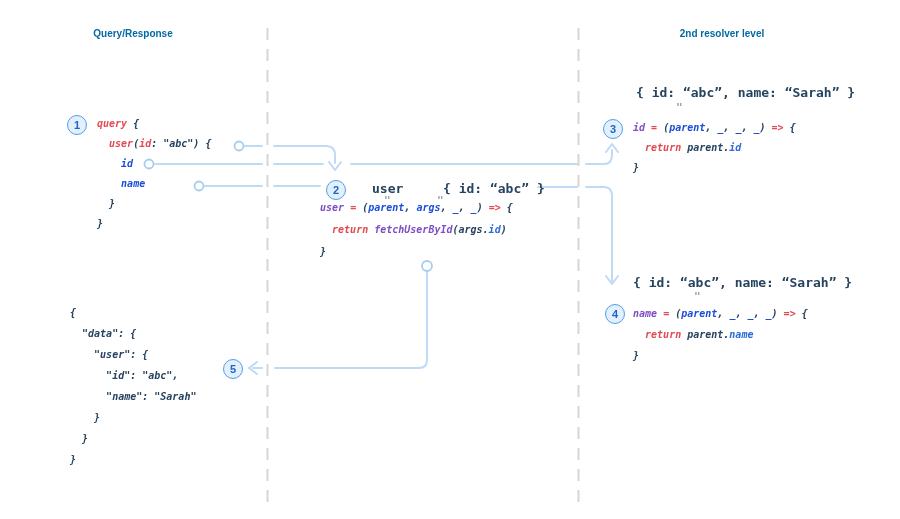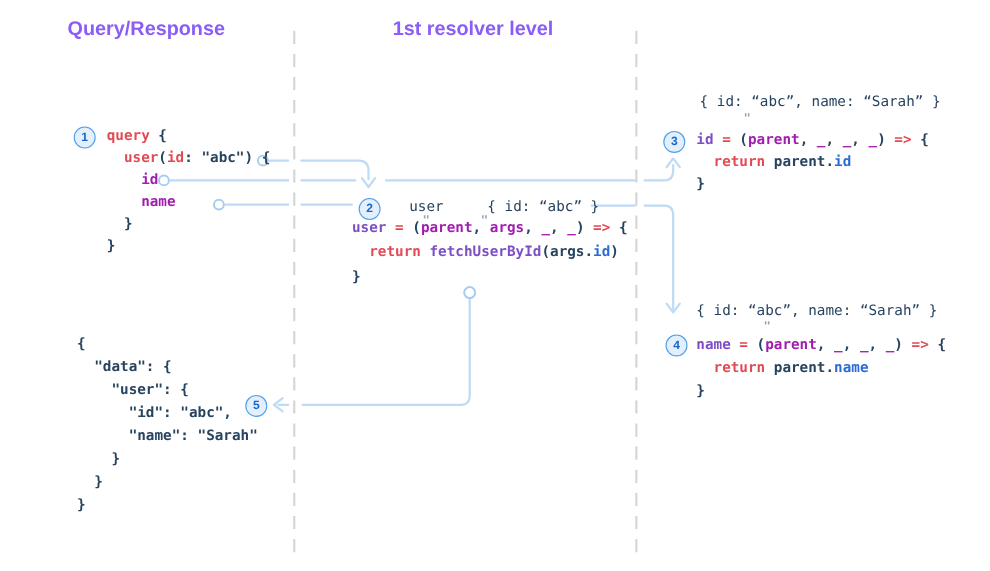--- a/index.html
+++ b/index.html
@@ -1,46 +1,46 @@
 <!DOCTYPE html>
 <html><head>
 <meta charset="utf-8">
 <style>
   html,body{margin:0;padding:0;background:#fff;}
   .canvas{position:relative;width:900px;height:519px;background:#ffffff;overflow:hidden;
           font-family:"DejaVu Sans Mono","Liberation Mono",monospace;}
-  .col-header{position:absolute;top:16px;width:170px;text-align:center;
+  .col-header{position:absolute;top:28px;width:170px;text-align:center;
               font-family:"Liberation Sans","DejaVu Sans",sans-serif;
-              font-weight:bold;font-size:18px;color:#8b5cf6;}
+              font-weight:bold;font-size:10px;color:#0369a1;}
   .svg-overlay{position:absolute;left:0;top:0;}
   .step{position:absolute;width:20px;height:20px;border-radius:50%;
         border:1.5px solid #4f9fe8;background:#e3effc;color:#1a66c6;
         font-family:"Liberation Sans","DejaVu Sans",sans-serif;
         font-weight:bold;font-size:11px;display:flex;align-items:center;justify-content:center;
         box-sizing:border-box;}
-  .code{position:absolute;font-size:13px;font-weight:600;color:#26435f;white-space:pre;}
+  .code{position:absolute;font-size:10px;font-weight:600;color:#26435f;white-space:pre;font-style:italic;}
   .code .code-line{white-space:pre;}
   .lh20 .code-line{line-height:20px;height:20px;}
   .lh21 .code-line{line-height:21px;height:21px;}
   .lh22 .code-line{line-height:22px;height:22px;}
   .tok-red{color:#e14b54;}
-  .tok-orange{color:#a21caf;}
+  .tok-orange{color:#1d4ed8;}
   .tok-purple{color:#7d4ec4;}
   .tok-blue{color:#2b6bd3;}
   .tok-dark{color:#26435f;}
   .ditto{position:absolute;font-size:11px;font-weight:600;color:#9aa3ab;line-height:10px;}
-  .val{position:absolute;font-size:13px;font-weight:400;color:#26435f;white-space:pre;line-height:16px;text-align:right;}
+  .val{position:absolute;font-size:13px;font-weight:700;color:#26435f;white-space:pre;line-height:16px;text-align:right;}
 </style>
 </head>
 <body>
 
 <div class="canvas">
 
   <div class="col-header" style="left:48px;">Query/Response</div>
-  <div class="col-header" style="left:345px;">1st resolver level</div>
+  <div class="col-header" style="left:637px;">2nd resolver level</div>
 
   <svg class="svg-overlay" width="900" height="519" viewBox="0 0 900 519">
     <g stroke="#d6d6d6" stroke-width="2">
       <line x1="267.5" y1="28" x2="267.5" y2="506" stroke-dasharray="12 9"></line>
       <line x1="578.5" y1="28" x2="578.5" y2="506" stroke-dasharray="12 9"></line>
     </g>
     <g stroke="#bedaf6" stroke-width="2" fill="none" stroke-linecap="round" stroke-linejoin="round">
       <path d="M245 146 H262 M274 146 H326 Q335 146 335 155 V163"></path>
       <path d="M329 162 L335 170 L341 162"></path>
       <path d="M155 164 H262 M274 164 H323 M351 164 H577 M586 164 H604 Q612 164 612 155 V150"></path>

